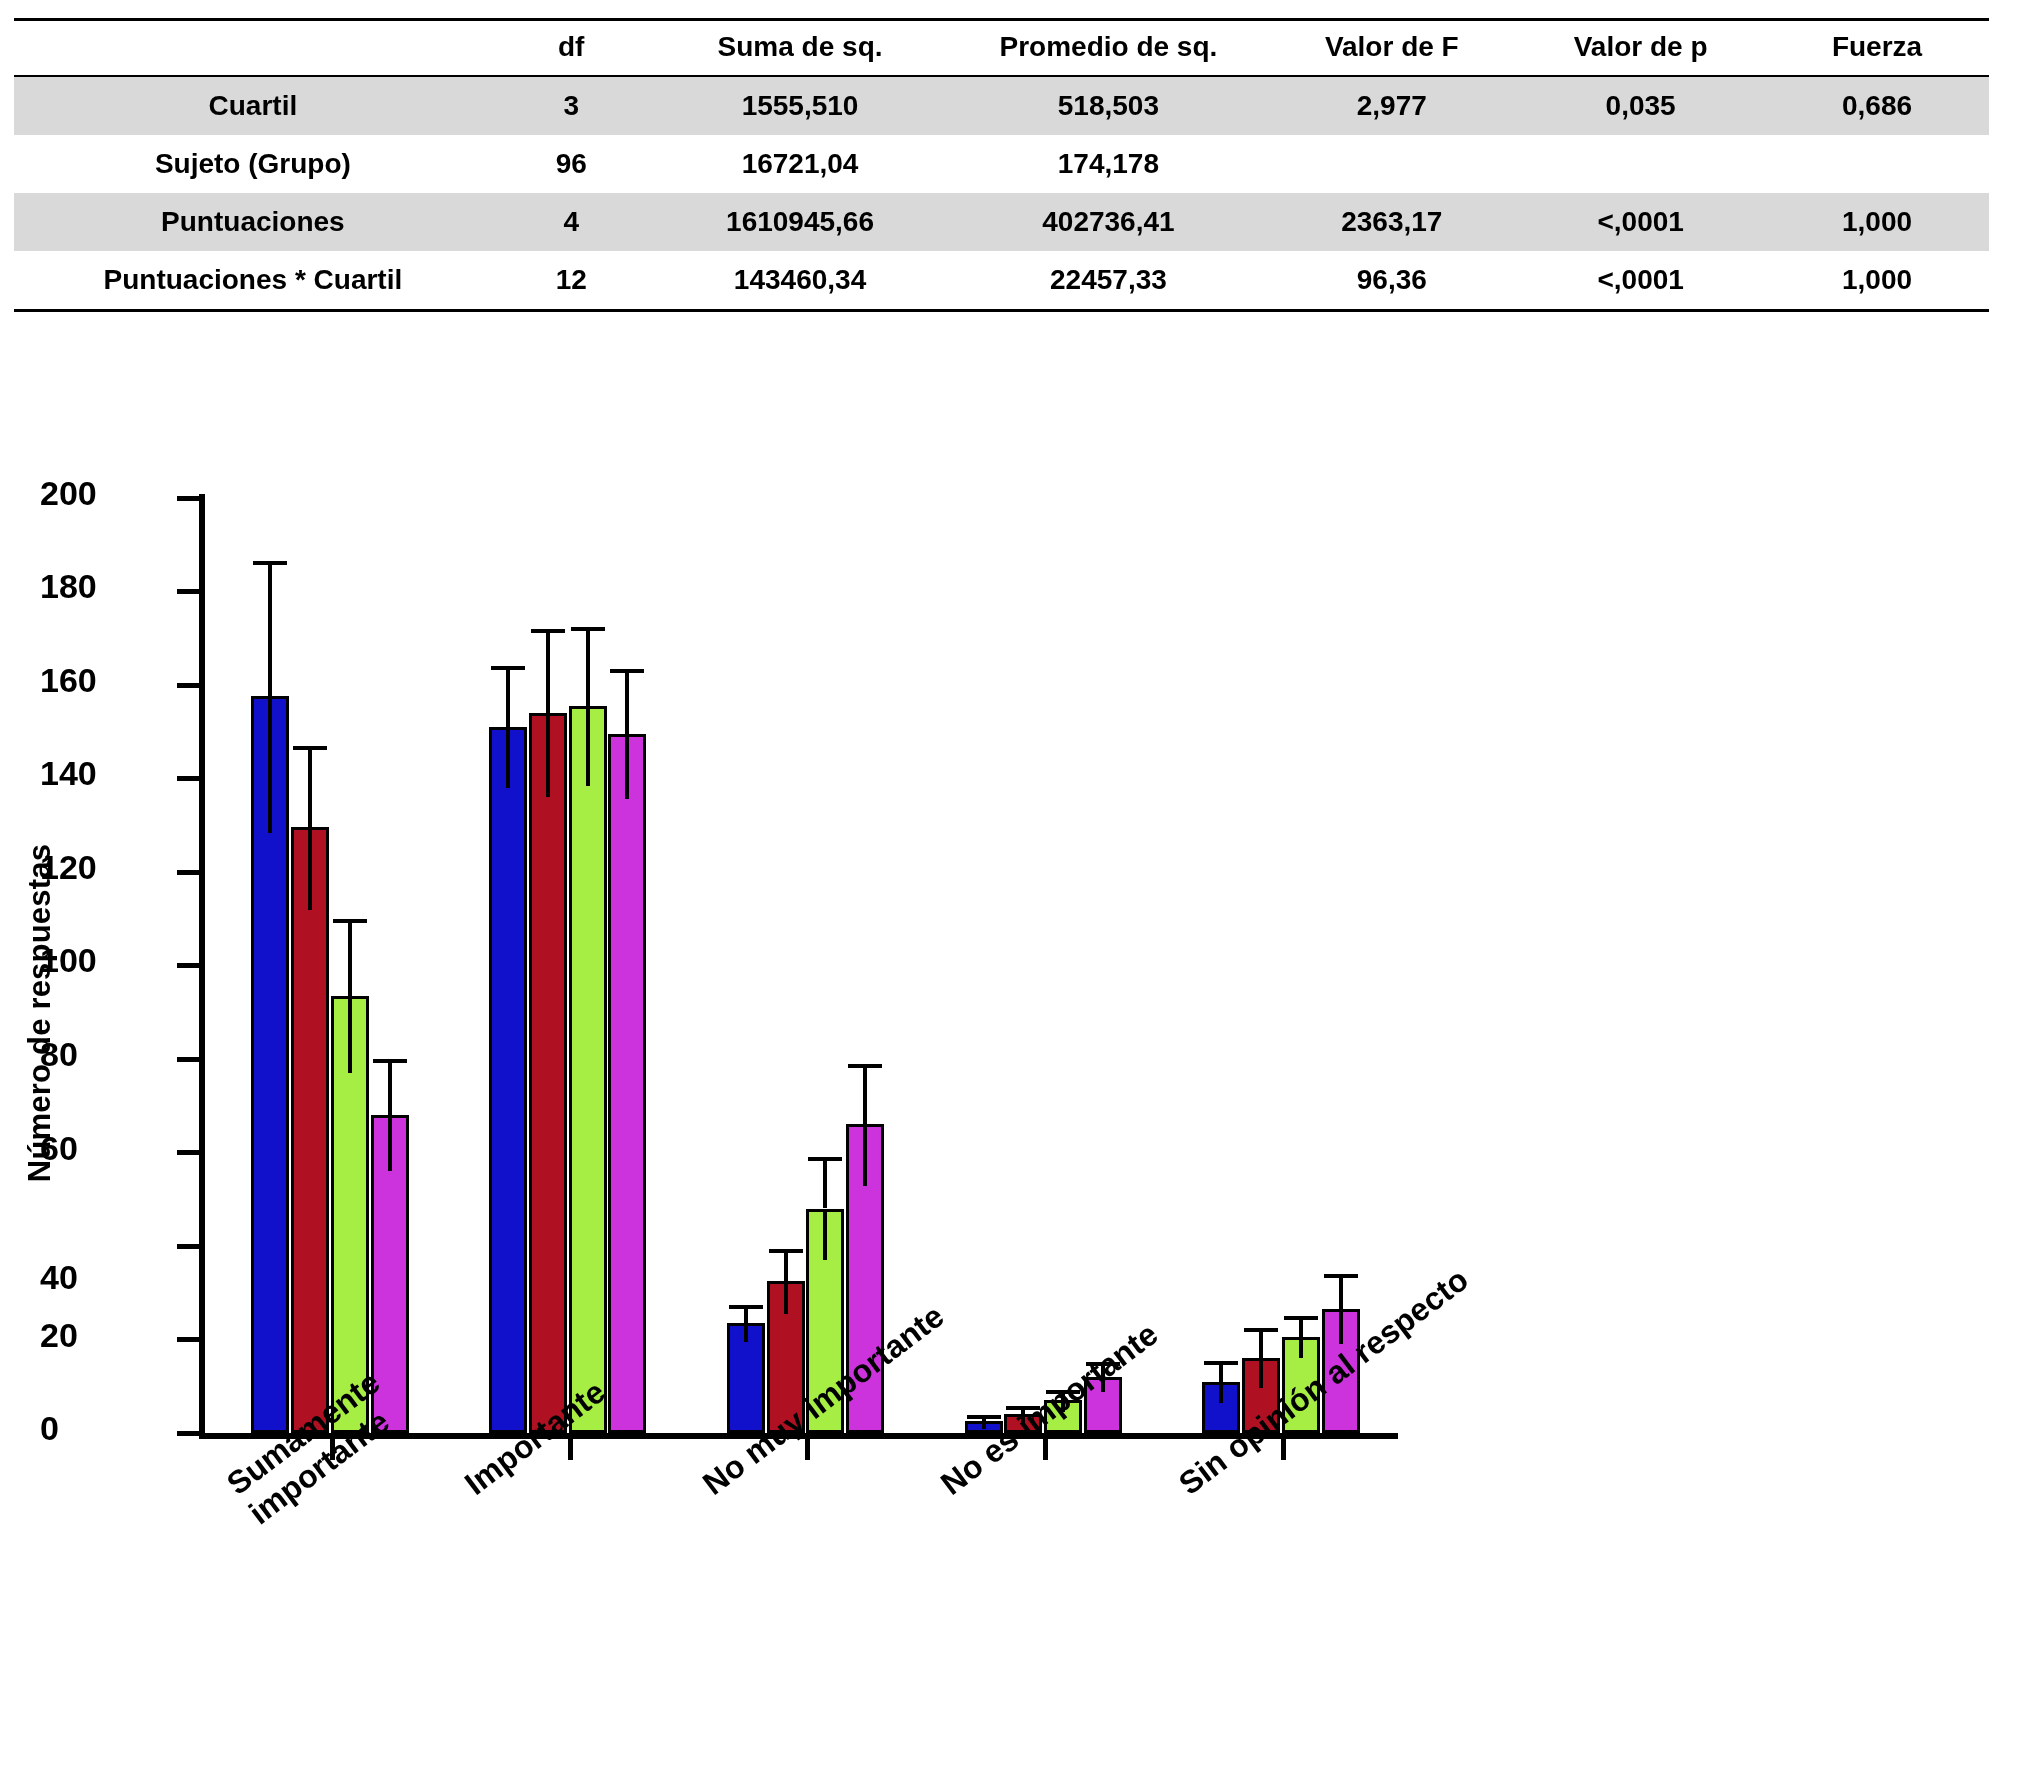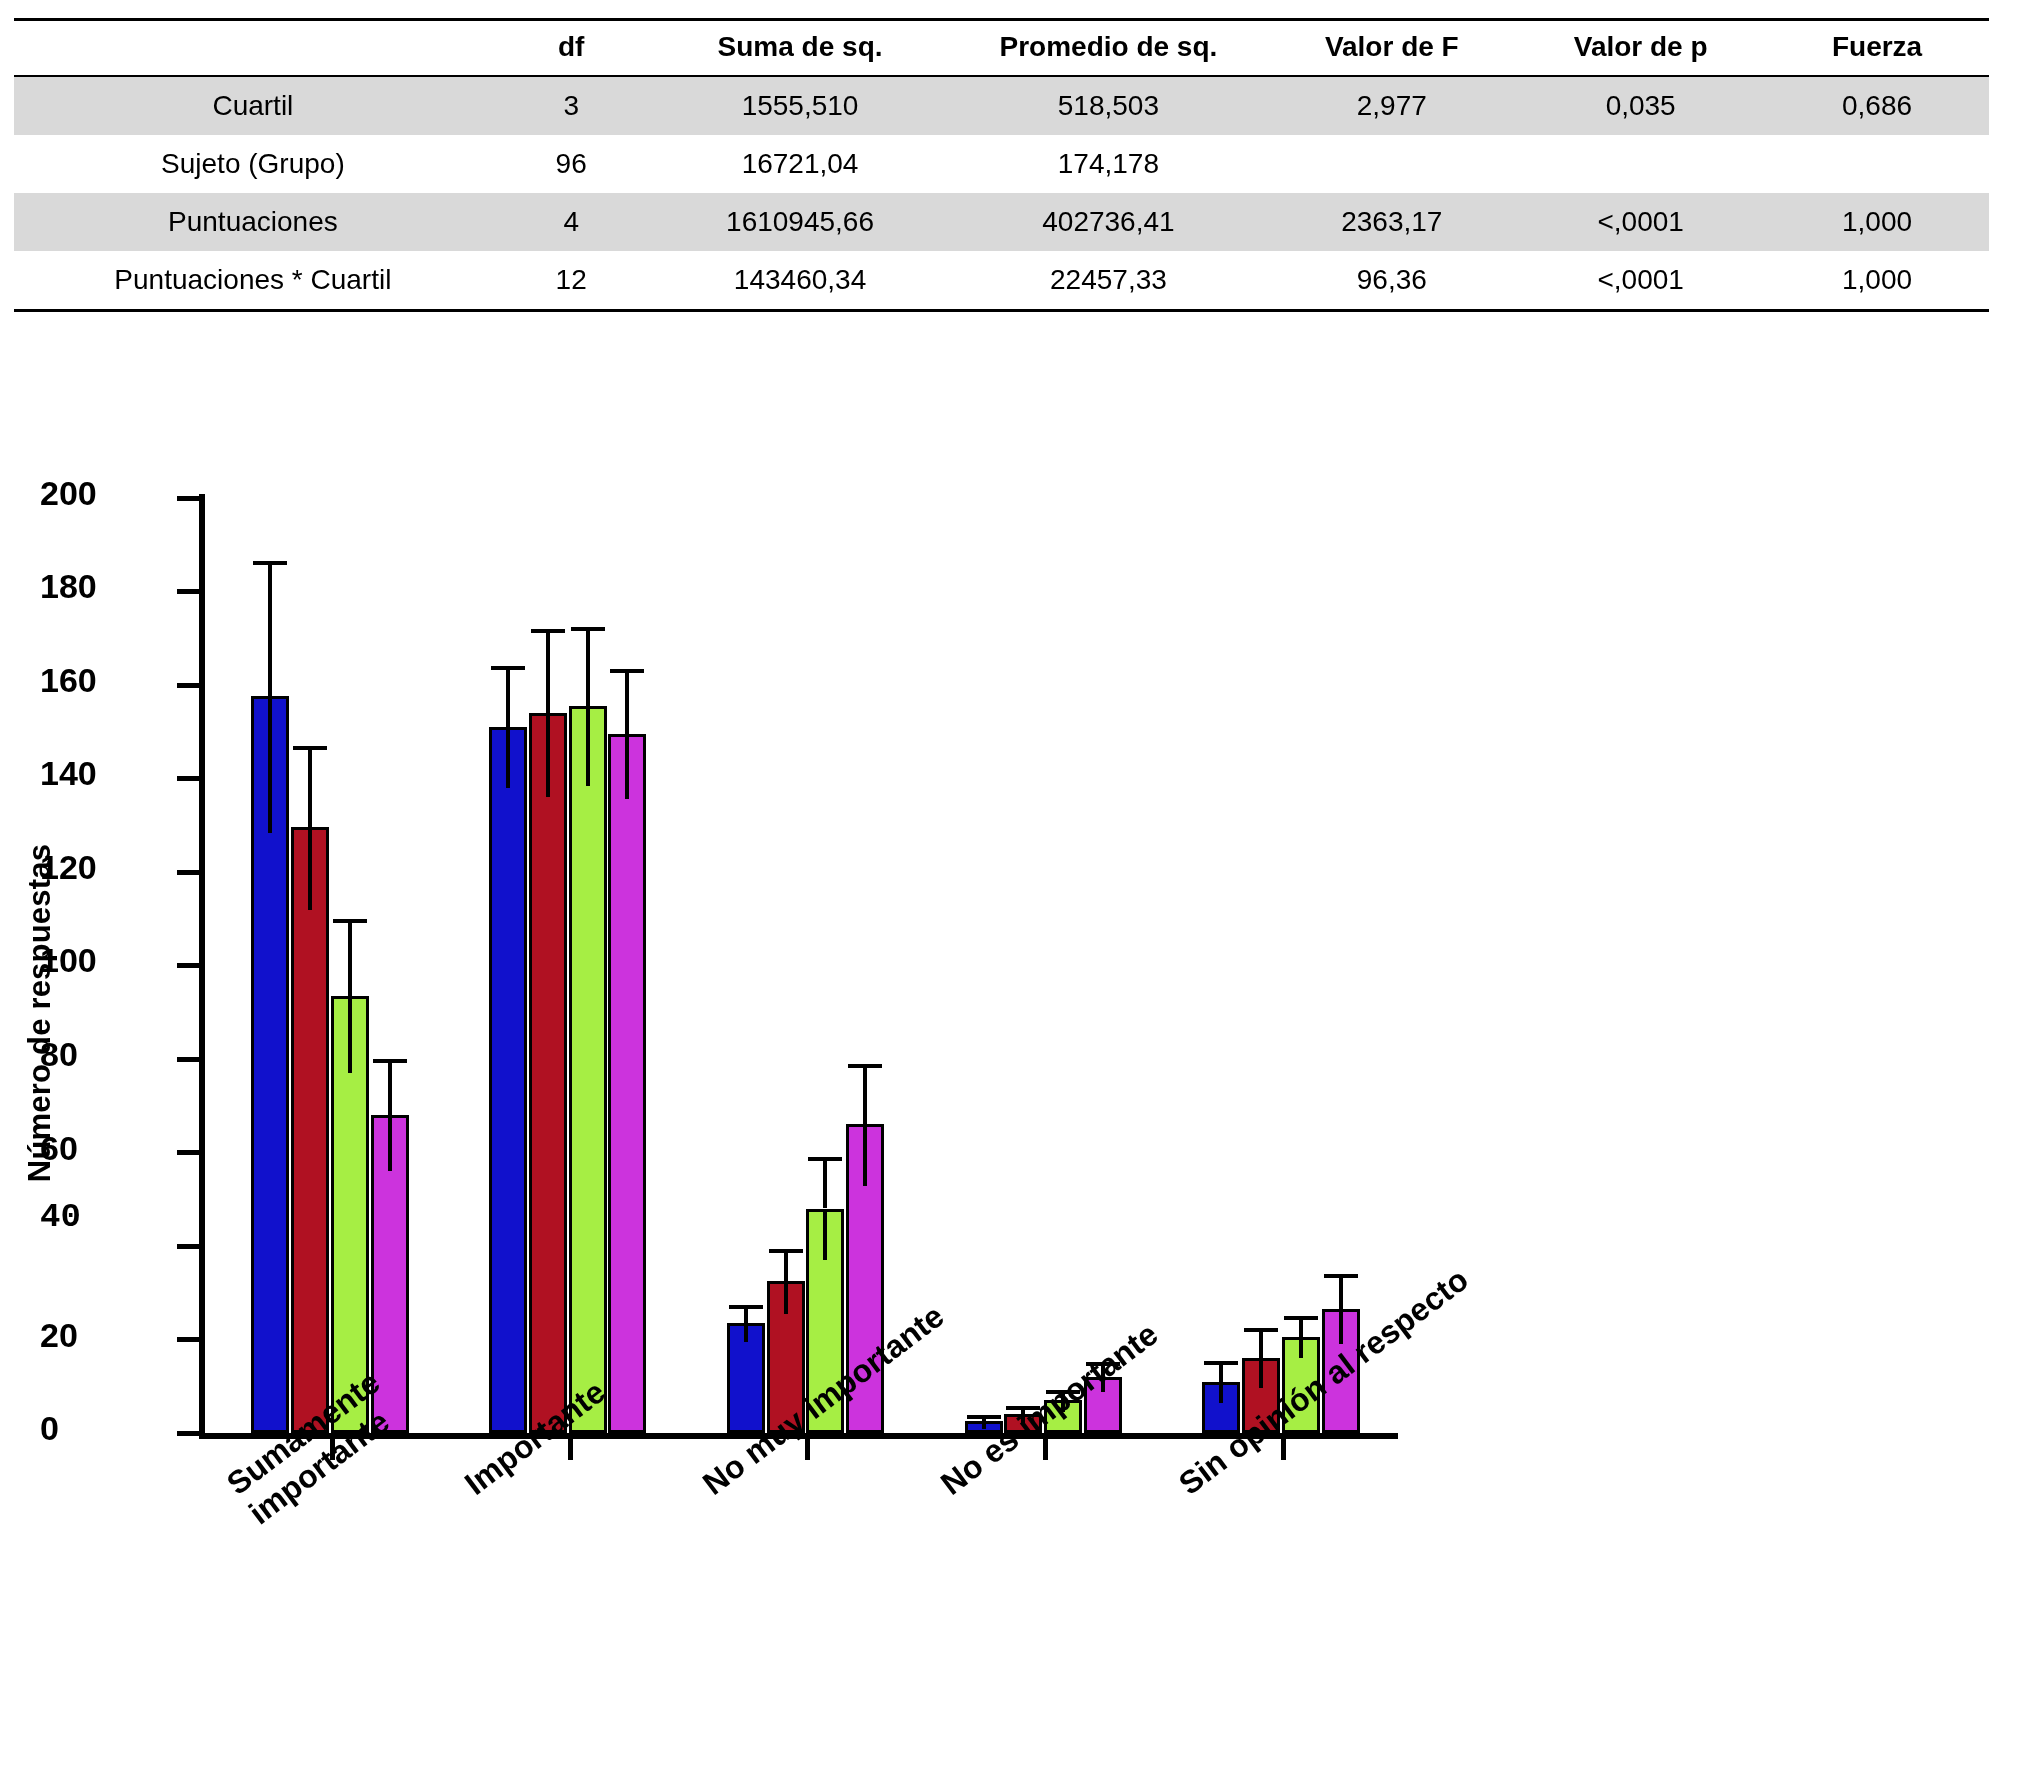--- a/index.html
+++ b/index.html
@@ -36,20 +36,21 @@
     text-align: center;
     white-space: nowrap;
   }
   table.anova thead th.rowlab {
     text-align: center;
   }
   table.anova tbody td {
     padding: 13px 6px;
     text-align: center;
     white-space: nowrap;
+    font-weight: bold;
   }
   table.anova tbody tr.shaded {
     background: #d9d9d9;
   }
   table.anova tbody td.rowlab {
     text-align: center;
   }
   table.anova tbody tr:last-child td {
     border-bottom: 3px solid #000;
   }
@@ -244,21 +245,21 @@
 <div id="chart">
   <div id="y-axis-title">Número de respuestas</div>
   <div id="y-axis-line"></div>
   <div id="x-axis-line"></div>
   <div id="yticks">
       <div class="ytick" style="top: 993px;"></div>
       <div class="ylab" style="top: 971px;">0</div>
       <div class="ytick" style="top: 899px;"></div>
       <div class="ylab" style="top: 878px;">20</div>
       <div class="ytick" style="top: 806px;"></div>
-      <div class="ylab" style="top: 760px; font-family: Liberation Mono, monospace;">40</div>
+      <div class="ylab" style="top: 820px;">40</div>
       <div class="ytick" style="top: 712px;"></div>
       <div class="ylab" style="top: 691px;">60</div>
       <div class="ytick" style="top: 619px;"></div>
       <div class="ylab" style="top: 597px;">80</div>
       <div class="ytick" style="top: 525px;"></div>
       <div class="ylab" style="top: 503px;">100</div>
       <div class="ytick" style="top: 432px;"></div>
       <div class="ylab" style="top: 410px;">120</div>
       <div class="ytick" style="top: 338px;"></div>
       <div class="ylab" style="top: 316px;">140</div>

